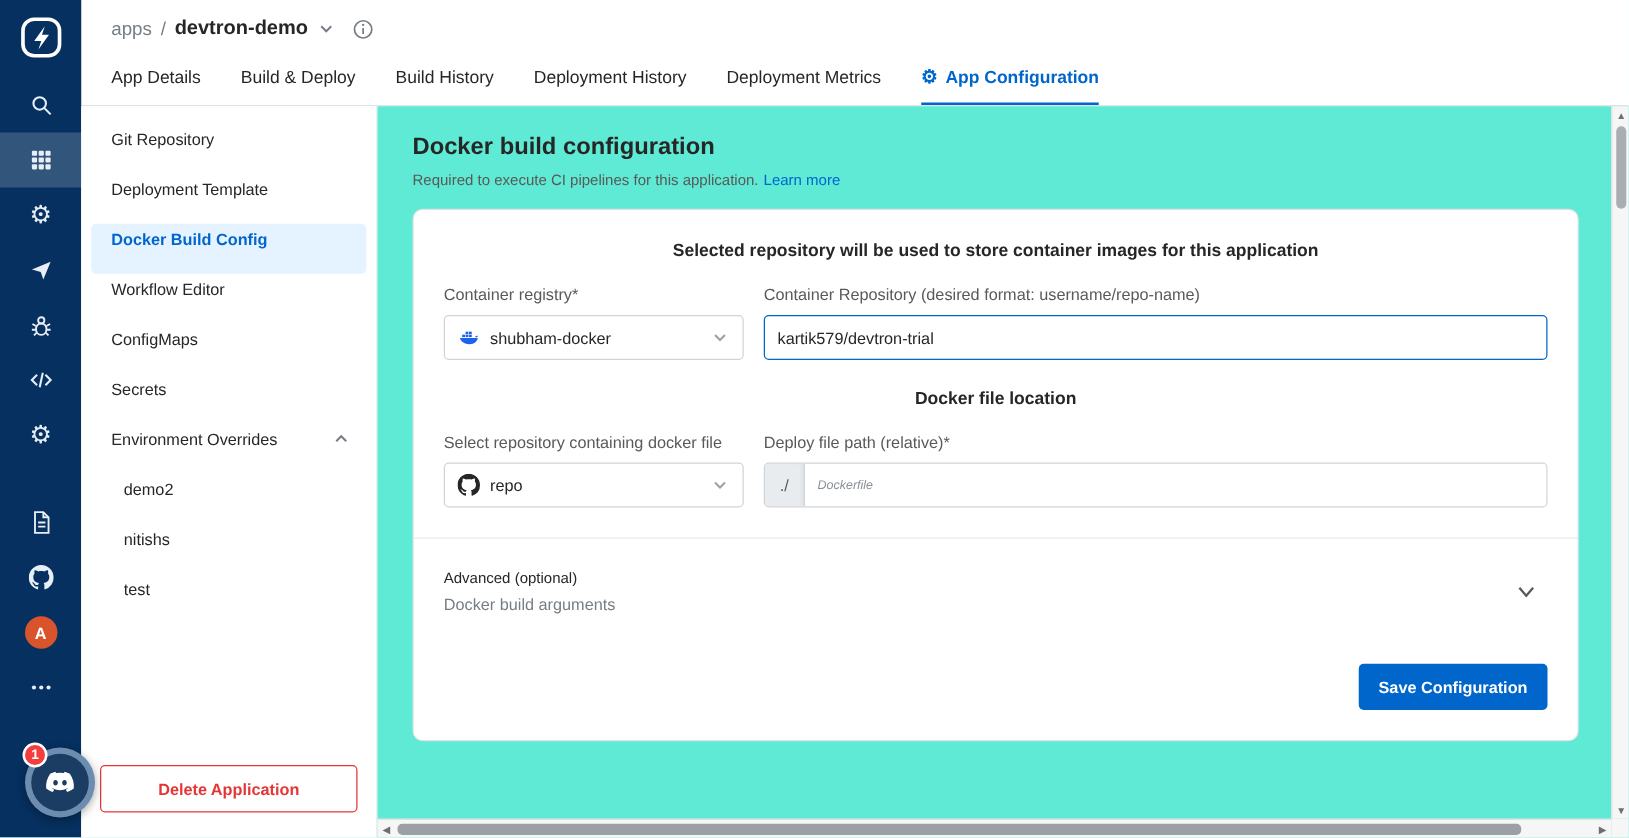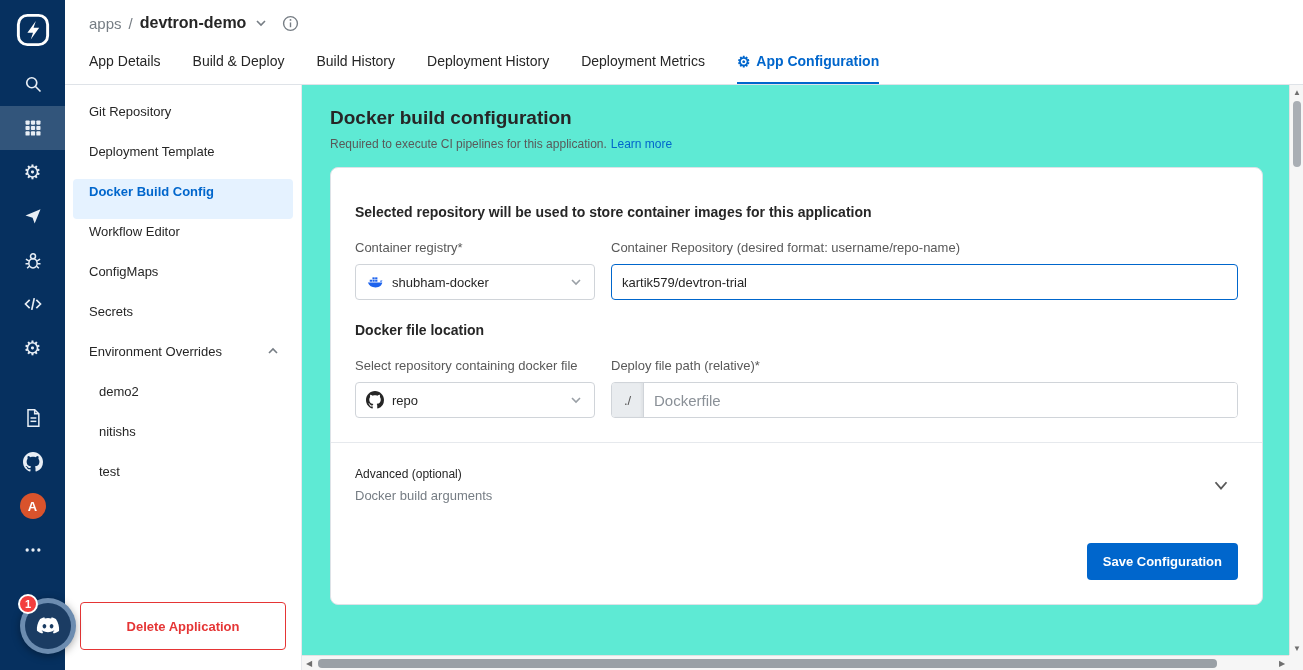--- a/index.html
+++ b/index.html
@@ -51,48 +51,48 @@
 
   
   .sidebar { width:237px; flex-shrink:0; background:#fff; border-right:1px solid #e6e9ed;
     display:flex; flex-direction:column; padding-top:14px; }
   .side-item { height:40px; display:flex; align-items:center; justify-content:space-between;
     margin:0 8px; padding:0 12px 16px 16px; font-size:13px; color:#262626; cursor:pointer; border-radius:4px; }
   .side-item.active { background:#e5f2ff; color:#0066cc; font-weight:600; }
   .side-item.indent { padding-left:26px; }
   .side-chevron { width:16px; height:16px; color:#767d84; display:flex; }
   .delete-wrap { margin-top:auto; padding:16px 15px 20px; }
-  .delete-btn { width:100%; height:48px; background:#fff; border:1px solid #e53535; color:#e53535;
+  .delete-btn { width:100%; height:38px; background:#fff; border:1px solid #e53535; color:#e53535;
     border-radius:4px; font-size:13px; font-weight:600; cursor:pointer; font-family:inherit; }
 
   
   .main { flex:1; background:#5eead4; position:relative; padding:22px 40px 0 28px; min-width:0; overflow:hidden; }
   .page-title { font-size:19px; font-weight:600; color:#262626; margin:0 0 8px; }
   .page-sub { font-size:12px; color:#595959; }
   .learn-more { color:#0066cc; cursor:pointer; margin-left:4px; }
 
   .card { background:#fff; border:1px solid #dde2e7; border-radius:8px; margin-top:16px; padding:24px; }
-  .section-heading { font-size:14px; font-weight:700; color:#262626; margin:12px 0 20px; }
+  .section-heading { font-size:14px; font-weight:700; color:#262626; margin:0 0 20px;text-align:center; }
   .form-row { display:flex; gap:16px; margin-bottom:22px; }
   .fld-label { display:block; font-size:13px; color:#595959; margin-bottom:9px; }
   .fld-registry, .fld-repo-select { width:240px; flex-shrink:0; }
   .fld-grow { flex:1; }
   .select { height:36px; border:1px solid #d0d4d9; border-radius:4px; background:#fff;
     display:flex; align-items:center; gap:8px; padding:0 10px; font-size:13px; color:#262626; cursor:pointer; }
   .select .sel-chevron { margin-left:auto; color:#9aa0a6; width:16px; height:16px; display:flex; }
   .select .sel-icon { width:18px; height:18px; display:flex; }
   .txt-input { width:100%; height:36px; border:1px solid #d0d4d9; border-radius:4px; padding:0 10px;
     font-size:13px; color:#262626; font-family:inherit; background:#fff; }
   .txt-input.focused { border-color:#0066cc; outline:none; }
   .txt-input::placeholder { color:#9aa0a6; }
   .path-group { display:flex; height:36px; border:1px solid #d0d4d9; border-radius:4px; background:#fff; overflow:hidden; }
   .path-prefix { width:32px; background:#e9ecef; border-right:1px solid #d0d4d9; display:flex;
     align-items:center; justify-content:center; font-size:13px; color:#585858;
     box-shadow: inset -2px 0 2px rgba(0,0,0,.04); }
-  .path-group input { flex:1; border:none; padding:0 10px; font-size:15px; color:#262626; font-family:inherit; outline:none; }
+  .path-group input { flex:1; border:none; padding:0 10px; font-size:10px; color:#262626; font-family:inherit; outline:none;font-style:italic; }
   .path-group input::placeholder { color:#8a9097; }
 
   .card-divider { border:none; border-top:1px solid #e6e9ed; margin:24px -24px; }
   .advanced-row { display:flex; align-items:center; justify-content:space-between; }
   .adv-heading { font-size:12px; font-weight:400; color:#262626; margin:0 0 7px; }
   .adv-sub { font-size:13px; color:#767d84; }
   .adv-chevron { width:22px; height:22px; color:#595959; cursor:pointer; display:flex; margin-right:6px; }
   .card-footer { display:flex; justify-content:flex-end; margin-top:40px; }
   .save-btn { height:37px; padding:0 16px; background:#0066cc; color:#fff; border:none; border-radius:4px;
     font-size:13px; font-weight:600; cursor:pointer; font-family:inherit; }

